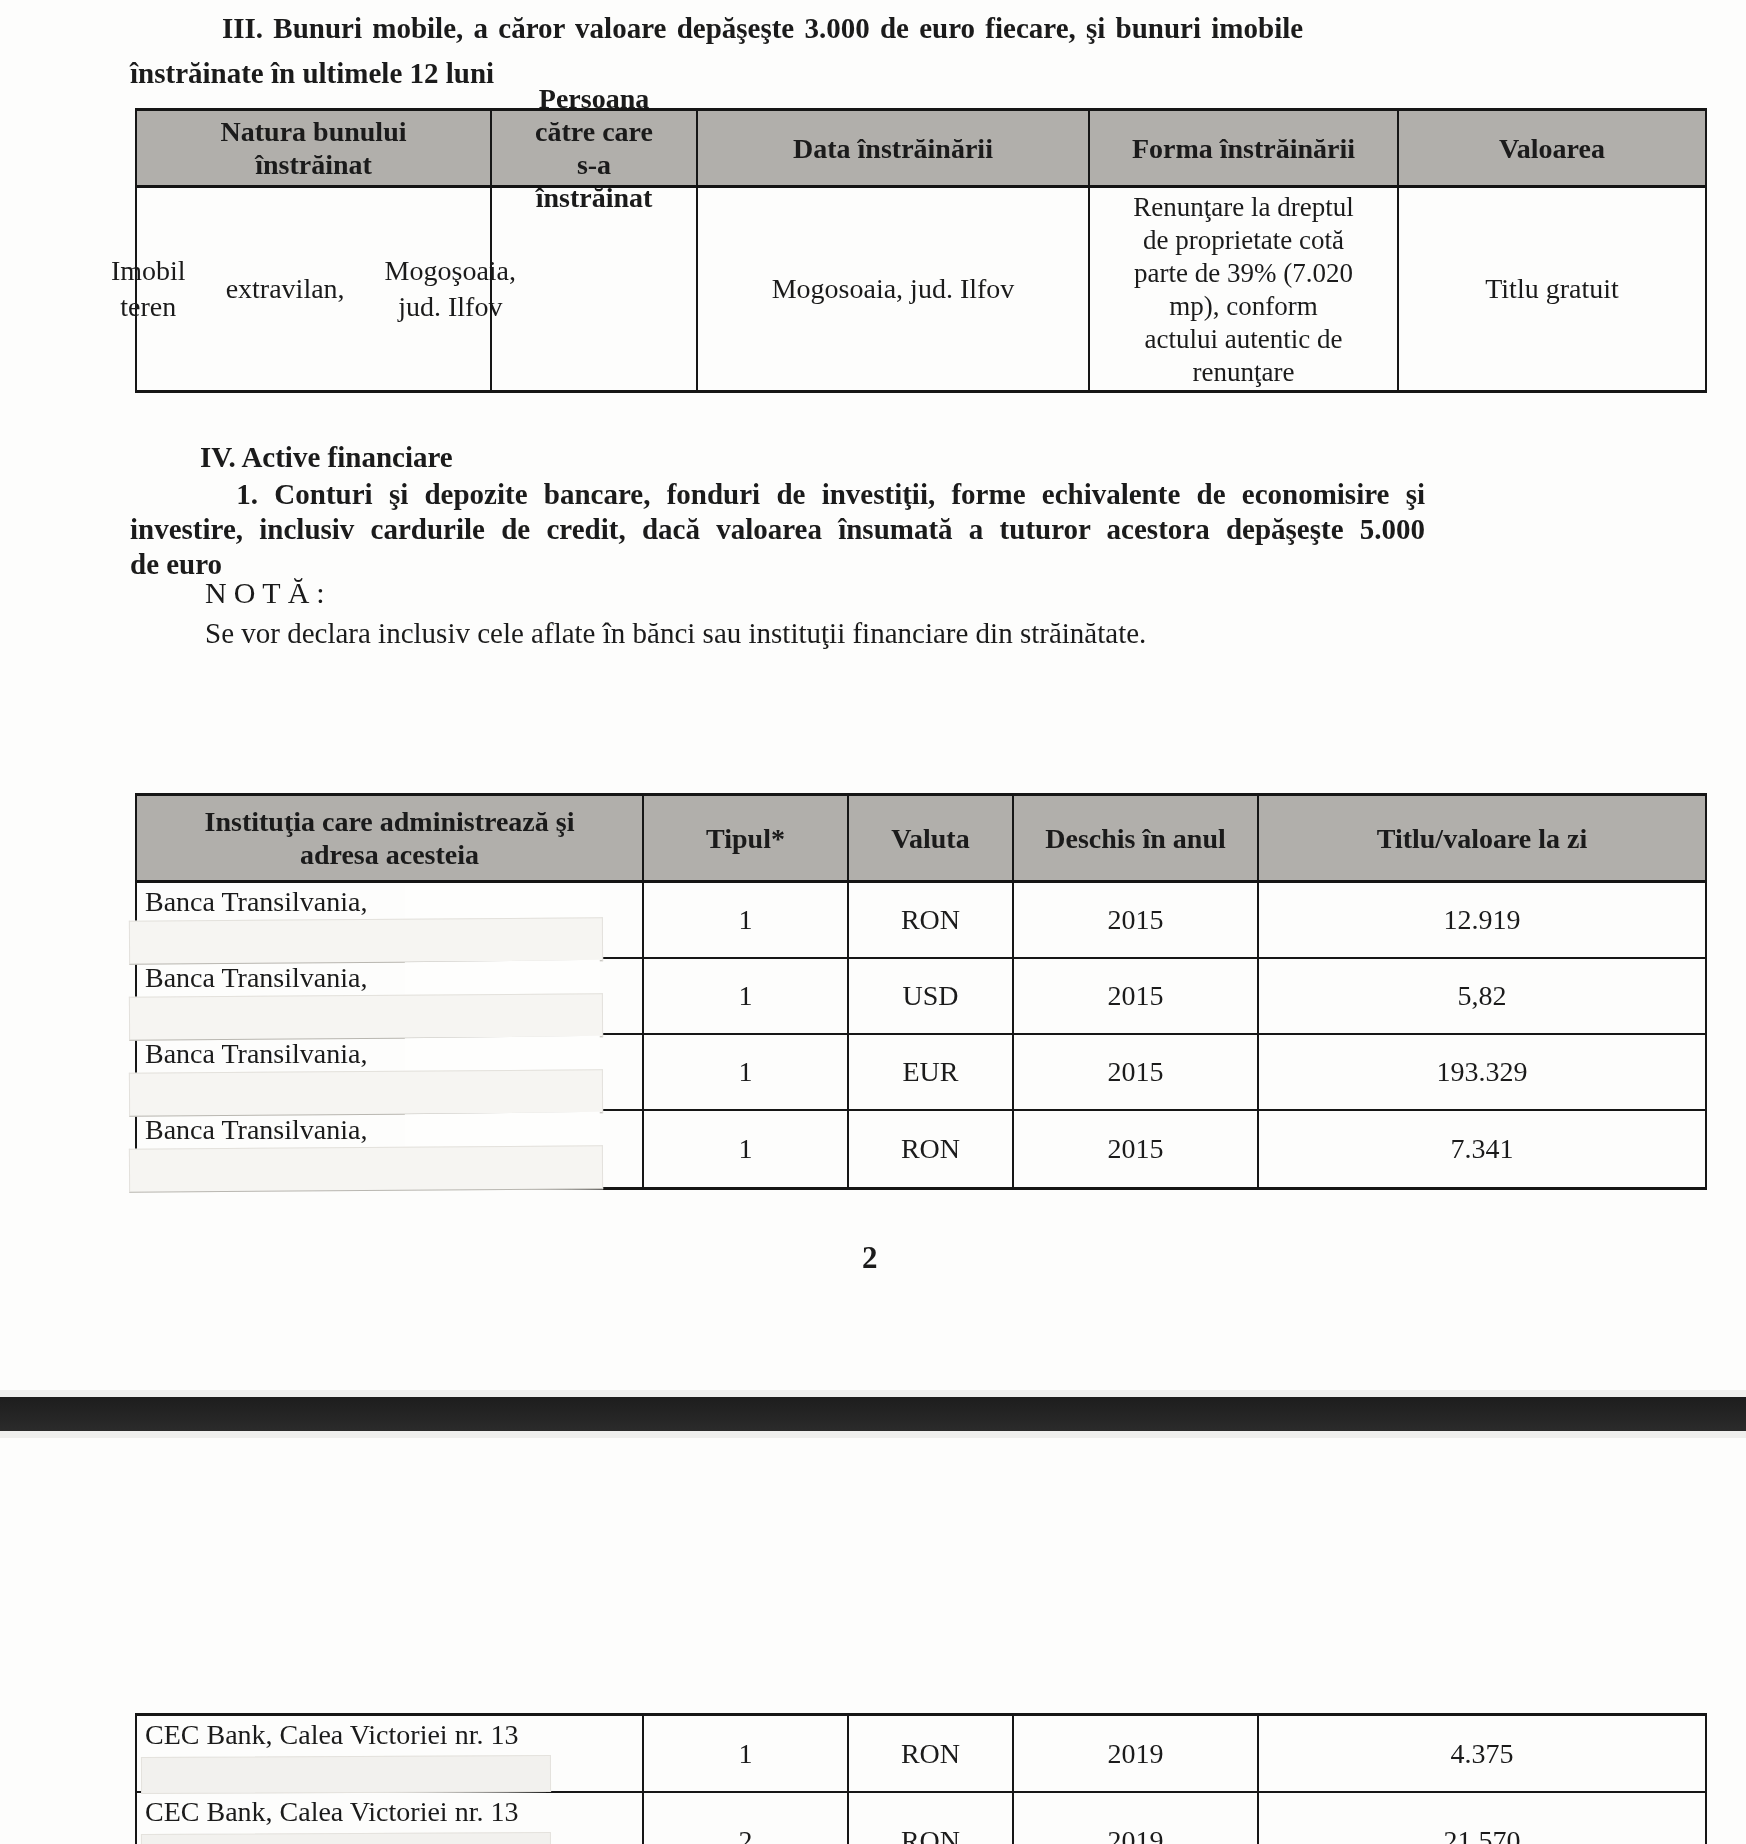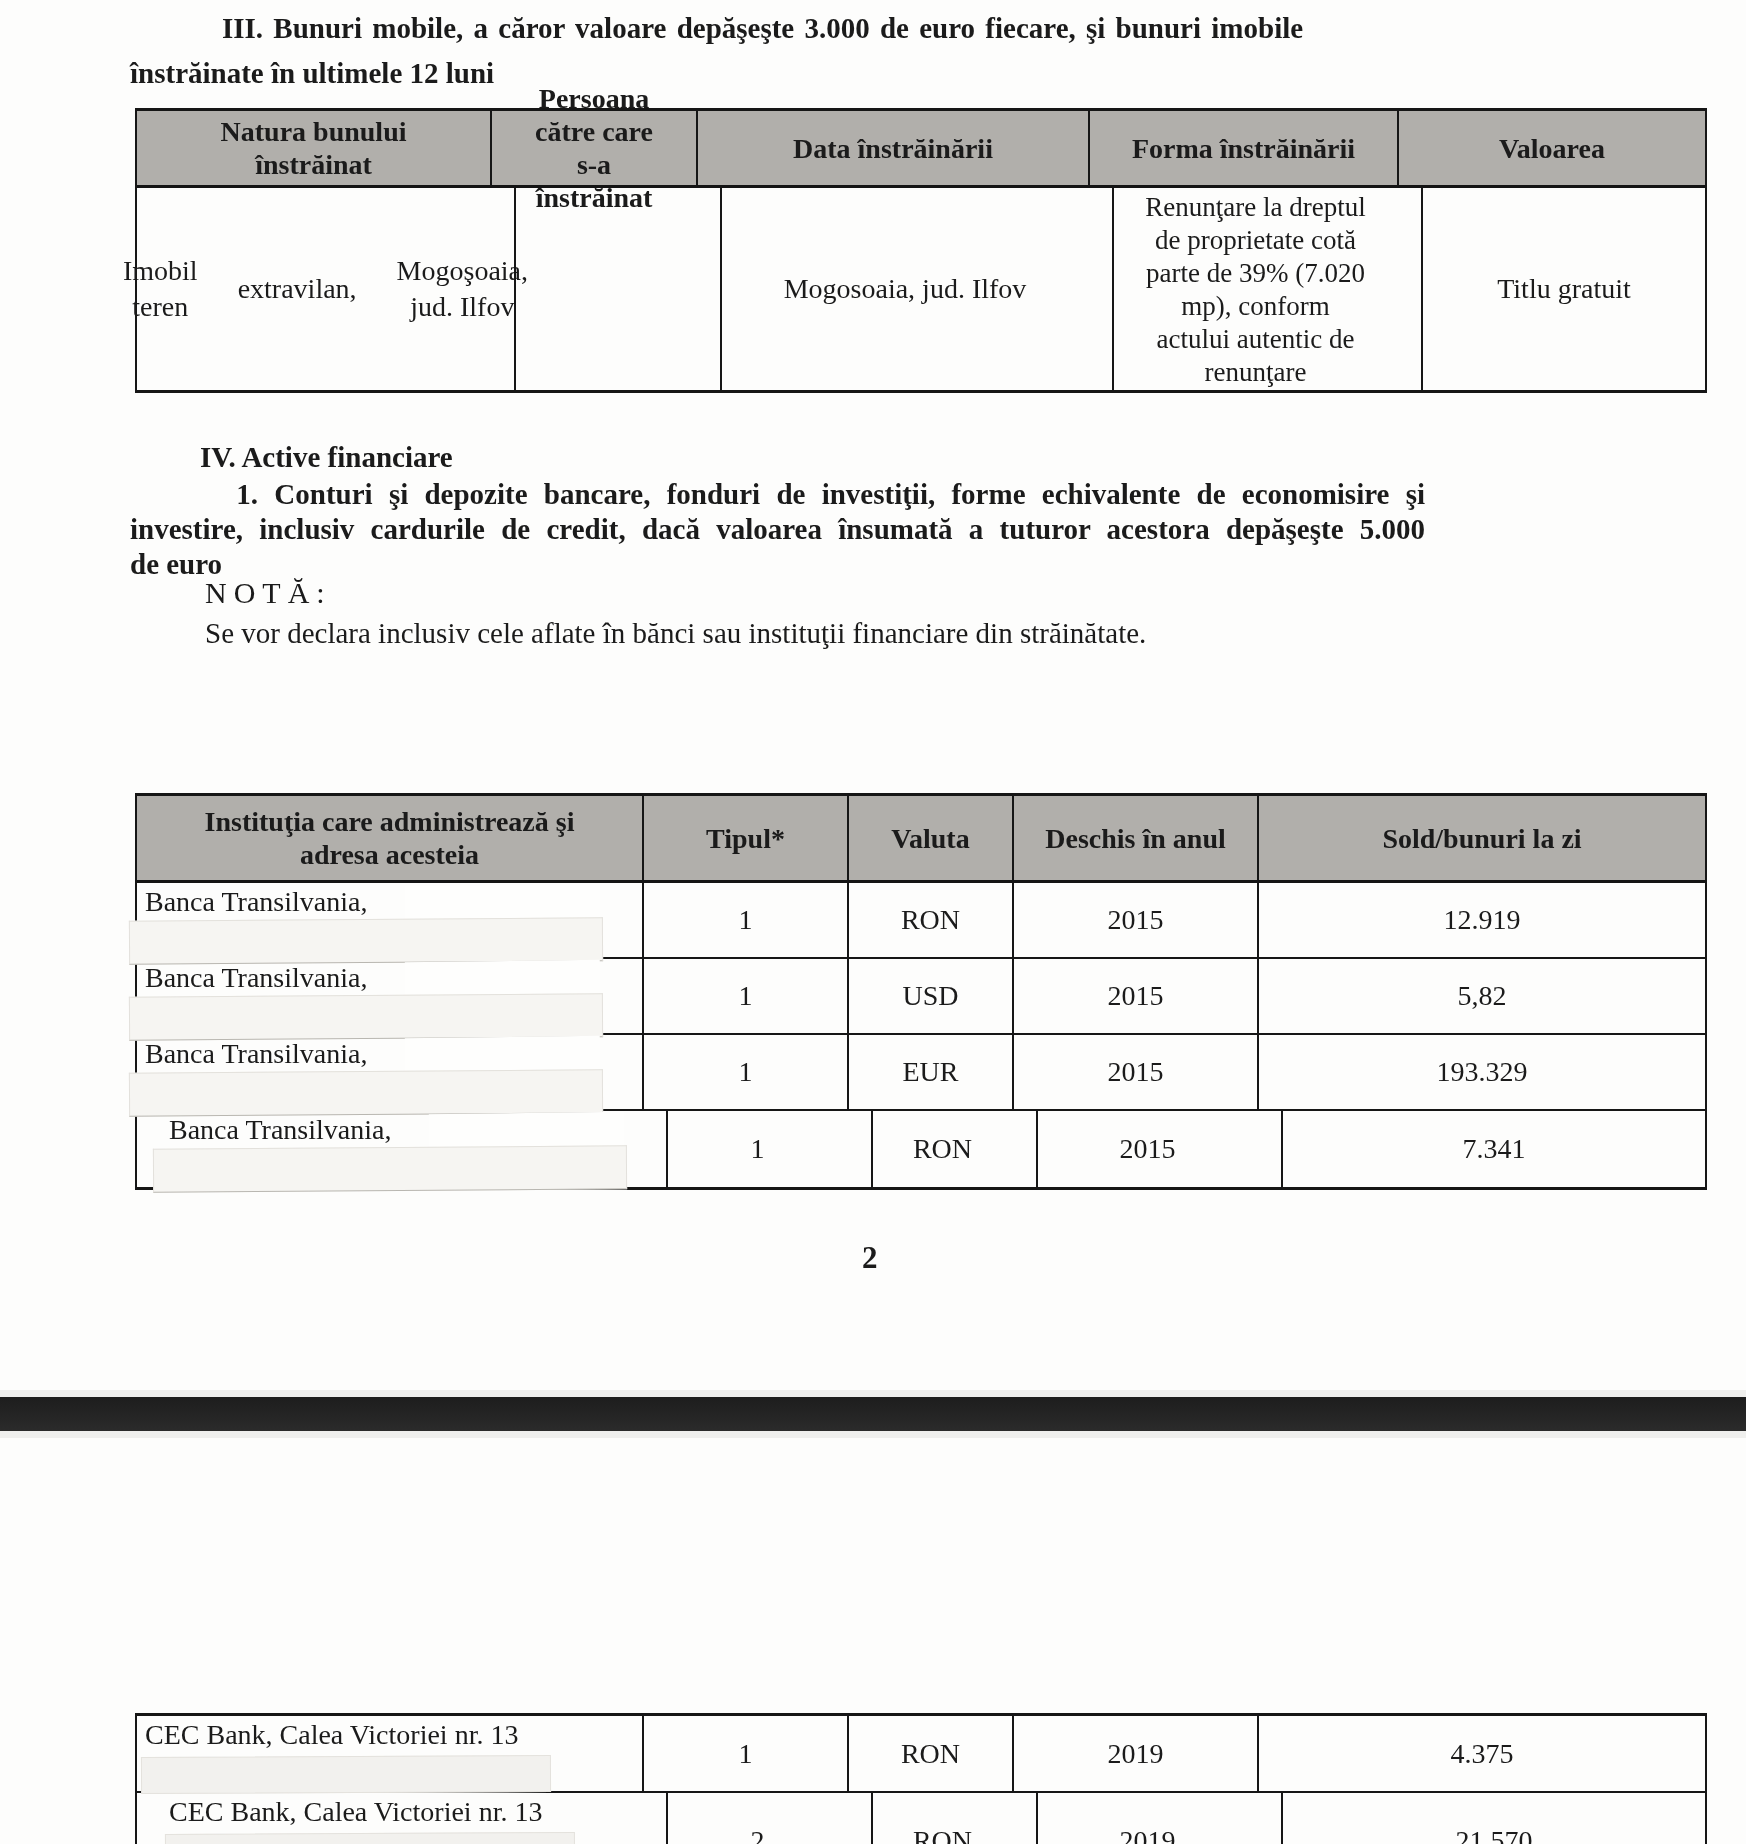--- a/index.html
+++ b/index.html
@@ -32,21 +32,21 @@
     background:linear-gradient(#1d1d1d,#2b2b2b);}
 
   
   .tbl{display:grid;border:2px solid #161616;border-top-width:3px;border-bottom-width:3px;}
   .tbl>div{border-left:2px solid #161616;box-sizing:border-box;
     display:flex;align-items:center;justify-content:center;text-align:center;}
   .tbl>div.c1{border-left:none;}
   .tbl .hc{background:#b1afab;font-weight:bold;font-size:28px;line-height:33px;
     border-bottom:3px solid #141414;flex-direction:column;}
   .tbl .bc{font-size:28px;border-bottom:2px solid #161616;}
-  .tbl .lastrow{border-bottom:none;margin-left:24px;}
+  .tbl .lastrow{border-bottom:none;}
 
   .t1{left:135px;top:108px;grid-template-columns:353px 206px 392px 309px 308px;
       grid-template-rows:77px 202px;}
   .t1 .hc.pad{padding:0 30px;}
   .t1 .lines{line-height:36px;gap:40px;}
   .t1 .forma{flex-direction:column;line-height:33px;font-size:27px;padding-top:2px;}
 
   .t2{left:135px;top:793px;grid-template-columns:505px 205px 165px 245px 448px;
       grid-template-rows:87px 76px 76px 76px 76px;}
   .t2 .hc.pad{padding:0 26px;}
@@ -107,21 +107,21 @@
 </div>
 
 <div class="abs nota">NOTĂ:</div>
 <div class="abs nota-text">Se vor declara inclusiv cele aflate în bănci sau instituţii financiare din străinătate.</div>
 
 <div class="abs tbl t2">
   <div class="hc c1 pad">Instituţia care administrează şi adresa acesteia</div>
   <div class="hc">Tipul*</div>
   <div class="hc">Valuta</div>
   <div class="hc">Deschis în anul</div>
-  <div class="hc">Sold/bunuri la zi</div>
+  <div class="hc">Titlu/valoare la zi</div>
 
   <div class="bc c1 inst">
     <span>Banca Transilvania,</span>
     <i class="redA"></i>
     <i class="redB"></i>
   </div>
   <div class="bc">1</div>
   <div class="bc">RON</div>
   <div class="bc">2015</div>
   <div class="bc">12.919</div>

